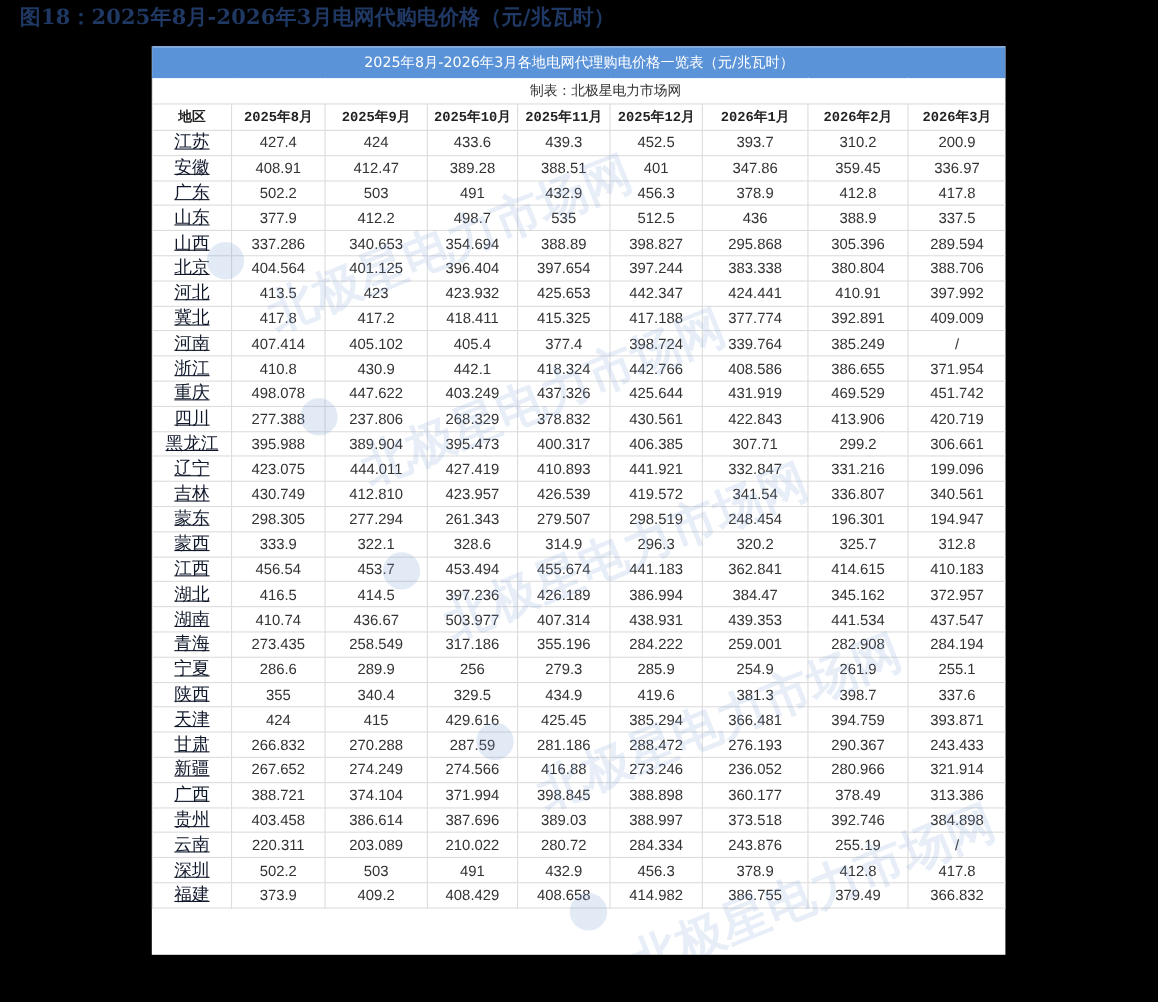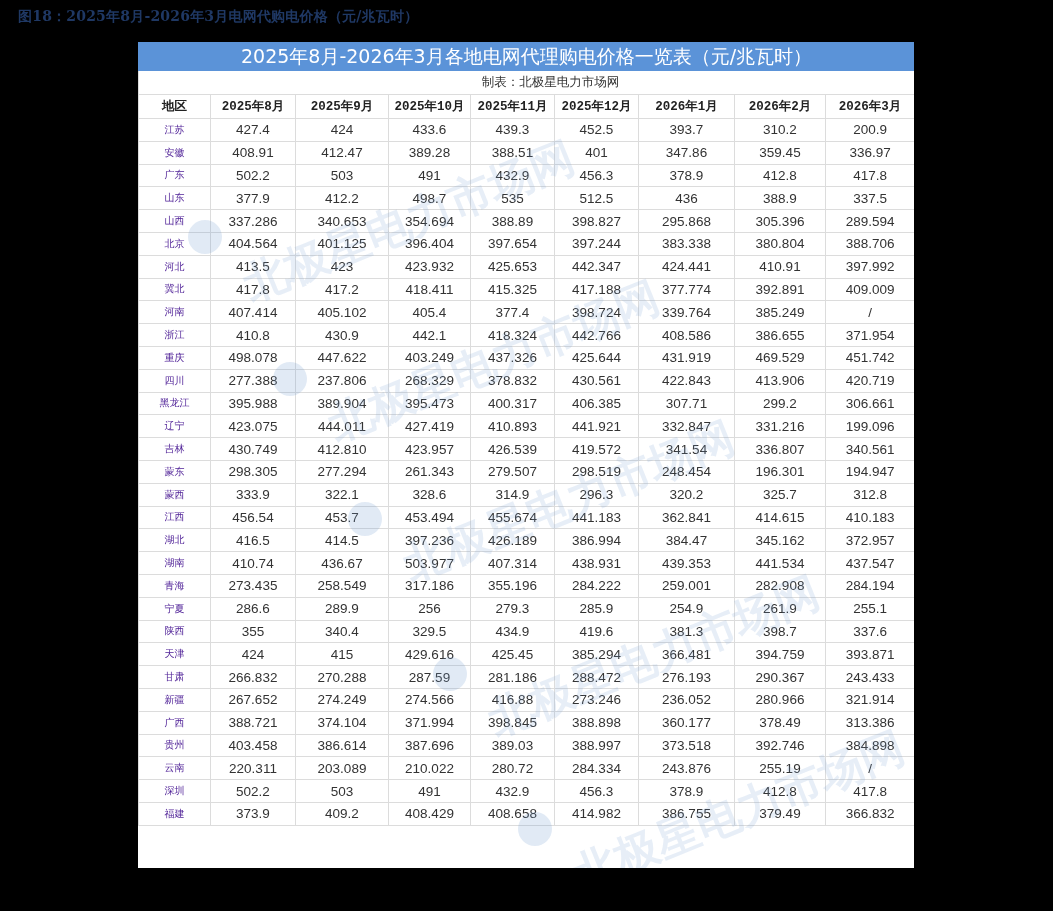--- a/index.html
+++ b/index.html
@@ -3,39 +3,39 @@
 <meta charset="utf-8">
 <style>
   html, body { margin: 0; padding: 0; }
   body {
     width: 1053px; height: 911px; background: #000000; position: relative; overflow: hidden;
     font-family: "DejaVu Sans", "Liberation Sans", sans-serif;
   }
   .fig-title {
     position: absolute; left: 18px; top: 3px; height: 26px; line-height: 26px;
     color: #1f3864; font-family: "DejaVu Serif", "Liberation Serif", serif;
-    font-weight: bold; font-size: 14px; white-space: nowrap; letter-spacing: 0.2px;
+    font-weight: bold; font-size: 19px; white-space: nowrap; letter-spacing: 0.2px;
   }
   .table-wrap {
     position: absolute; left: 138px; top: 42px; width: 776px; height: 826px;
     background: #ffffff; overflow: hidden;
   }
   table {
     border-collapse: collapse; width: 776px; table-layout: fixed;
     font-family: "Liberation Sans", "DejaVu Sans", sans-serif; font-size: 13.5px; color: #333333;
   }
   td, th { border: 1px solid #dcdcdc; text-align: center; padding: 0; overflow: hidden; white-space: nowrap; }
   .banner td {
-    background: #5b93d8; color: #ffffff; height: 27px; font-size: 19px;
+    background: #5b93d8; color: #ffffff; height: 27px; font-size: 13px;
     border-color: #5b93d8; font-family: "DejaVu Sans", sans-serif;
   }
   .credit td { height: 23px; font-size: 12.5px; color: #333; font-family: "DejaVu Sans", sans-serif; padding-left: 48px; }
   .head th { height: 23px; font-weight: bold; color: #222; font-size: 12.5px; font-family: Liberation Mono, monospace; }
   tbody.rows td { height: 21.8px; }
-  tbody.rows td.region { font-family: "DejaVu Sans", sans-serif; font-size: 10px; color: #4c1d95; }
+  tbody.rows td.region { font-family: "DejaVu Sans", sans-serif; font-size: 16px; color: #0f172a; text-decoration: underline; }
   .watermark {
     position: absolute; pointer-events: none; color: rgba(120,160,210,0.18);
     font-weight: bold; font-size: 44px; white-space: nowrap; transform: rotate(-22deg);
     font-family: "DejaVu Sans", sans-serif;
   }
   .wm-logo {
     position: absolute; pointer-events: none; width: 34px; height: 34px; border-radius: 50%;
     background: rgba(120,160,210,0.22);
   }
 </style>

